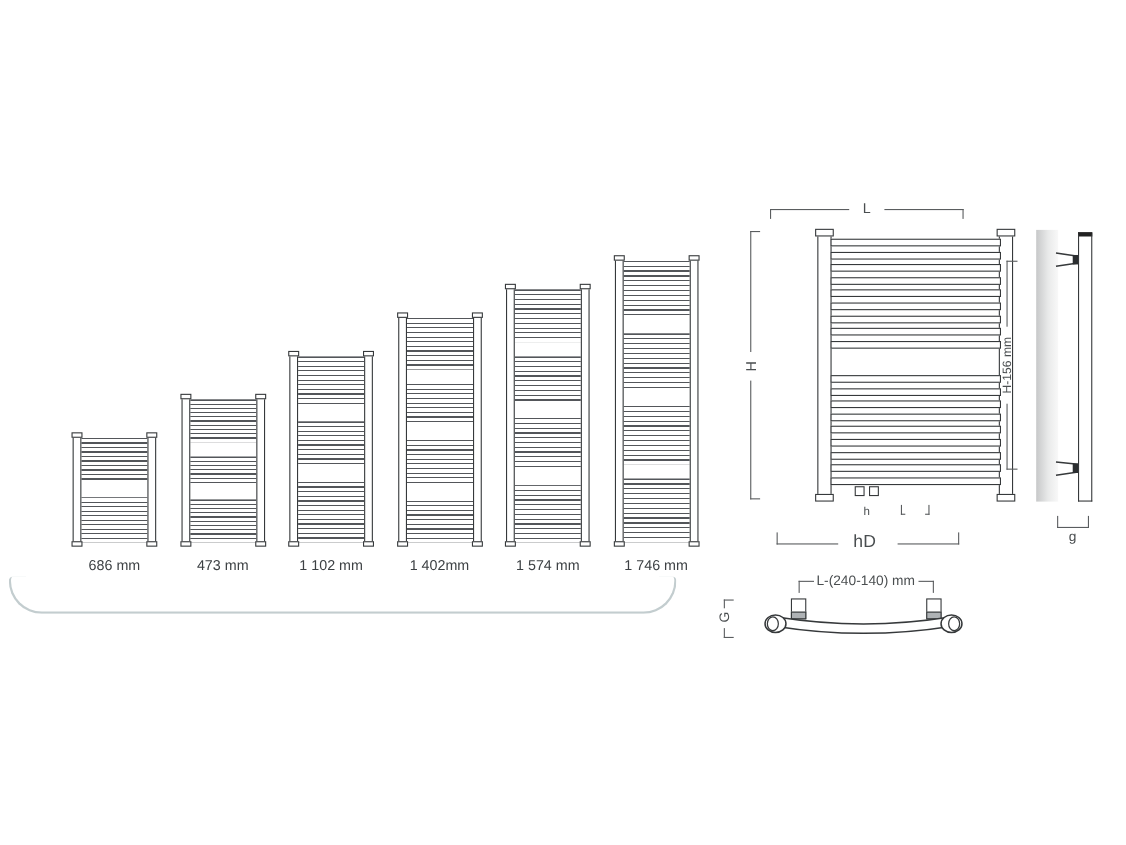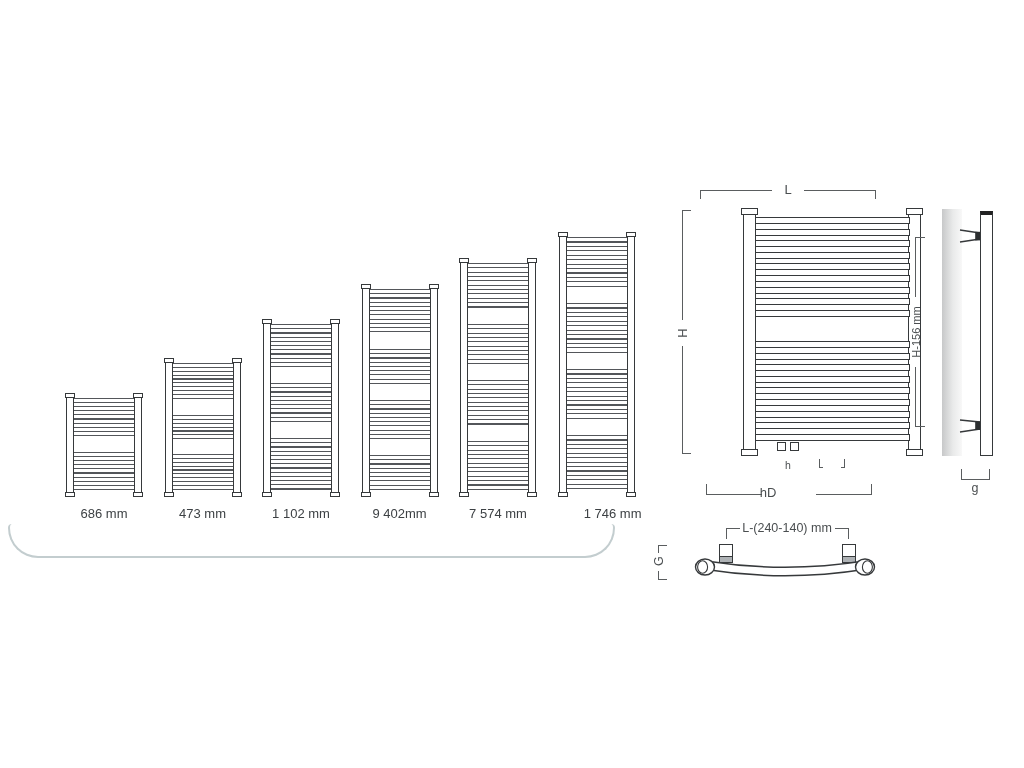--- a/index.html
+++ b/index.html
@@ -69,47 +69,47 @@
         <div style="position: absolute; box-sizing: border-box; left: -1px; top: 0px; width: 10px; height: 5px; background: rgb(255, 255, 255); border: 1.2px solid rgb(54, 57, 59);"></div>
         <div style="position: absolute; box-sizing: border-box; left: -1px; top: 208px; width: 10px; height: 5px; background: rgb(255, 255, 255); border: 1.2px solid rgb(54, 57, 59);"></div>
         <div style="position: absolute; box-sizing: border-box; left: 68px; top: 2px; width: 8px; height: 209px; background: rgb(255, 255, 255); border: 1.2px solid rgb(54, 57, 59);"></div>
         <div style="position: absolute; box-sizing: border-box; left: 67px; top: 0px; width: 10px; height: 5px; background: rgb(255, 255, 255); border: 1.2px solid rgb(54, 57, 59);"></div>
         <div style="position: absolute; box-sizing: border-box; left: 67px; top: 208px; width: 10px; height: 5px; background: rgb(255, 255, 255); border: 1.2px solid rgb(54, 57, 59);"></div>
         <div style="position: absolute; box-sizing: border-box; left: 8px; top: 5px; width: 60px; height: 46.5385px; background: repeating-linear-gradient(rgb(83, 86, 90) 0px, rgb(83, 86, 90) 1.1px, transparent 1.1px, transparent 4.23077px);"></div>
         <div style="position: absolute; box-sizing: border-box; left: 8px; top: 64.5385px; width: 60px; height: 38.0769px; background: repeating-linear-gradient(rgb(83, 86, 90) 0px, rgb(83, 86, 90) 1.1px, transparent 1.1px, transparent 4.23077px);"></div>
         <div style="position: absolute; box-sizing: border-box; left: 8px; top: 115.615px; width: 60px; height: 42.3077px; background: repeating-linear-gradient(rgb(83, 86, 90) 0px, rgb(83, 86, 90) 1.1px, transparent 1.1px, transparent 4.23077px);"></div>
         <div style="position: absolute; box-sizing: border-box; left: 8px; top: 170.923px; width: 60px; height: 38.0769px; background: repeating-linear-gradient(rgb(83, 86, 90) 0px, rgb(83, 86, 90) 1.1px, transparent 1.1px, transparent 4.23077px);"></div>
       </div>
-      <div class="size-label" style="left: 310.5px; top: 506px; width: 90px;">9 402mm</div>
+      <div class="size-label" style="left: 310.5px; top: 506px; width: 90px;">1 402mm</div>
       <div style="position: absolute; box-sizing: border-box; left: 416px; top: 258px; width: 76px; height: 239px;">
         <div style="position: absolute; box-sizing: border-box; left: 0px; top: 2px; width: 8px; height: 235px; background: rgb(255, 255, 255); border: 1.2px solid rgb(54, 57, 59);"></div>
         <div style="position: absolute; box-sizing: border-box; left: -1px; top: 0px; width: 10px; height: 5px; background: rgb(255, 255, 255); border: 1.2px solid rgb(54, 57, 59);"></div>
         <div style="position: absolute; box-sizing: border-box; left: -1px; top: 234px; width: 10px; height: 5px; background: rgb(255, 255, 255); border: 1.2px solid rgb(54, 57, 59);"></div>
         <div style="position: absolute; box-sizing: border-box; left: 68px; top: 2px; width: 8px; height: 235px; background: rgb(255, 255, 255); border: 1.2px solid rgb(54, 57, 59);"></div>
         <div style="position: absolute; box-sizing: border-box; left: 67px; top: 0px; width: 10px; height: 5px; background: rgb(255, 255, 255); border: 1.2px solid rgb(54, 57, 59);"></div>
         <div style="position: absolute; box-sizing: border-box; left: 67px; top: 234px; width: 10px; height: 5px; background: rgb(255, 255, 255); border: 1.2px solid rgb(54, 57, 59);"></div>
         <div style="position: absolute; box-sizing: border-box; left: 8px; top: 5px; width: 60px; height: 47.75px; background: repeating-linear-gradient(rgb(83, 86, 90) 0px, rgb(83, 86, 90) 1.1px, transparent 1.1px, transparent 4.34091px);"></div>
         <div style="position: absolute; box-sizing: border-box; left: 8px; top: 65.75px; width: 60px; height: 43.4091px; background: repeating-linear-gradient(rgb(83, 86, 90) 0px, rgb(83, 86, 90) 1.1px, transparent 1.1px, transparent 4.34091px);"></div>
         <div style="position: absolute; box-sizing: border-box; left: 8px; top: 122.159px; width: 60px; height: 47.75px; background: repeating-linear-gradient(rgb(83, 86, 90) 0px, rgb(83, 86, 90) 1.1px, transparent 1.1px, transparent 4.34091px);"></div>
         <div style="position: absolute; box-sizing: border-box; left: 8px; top: 182.909px; width: 60px; height: 52.0909px; background: repeating-linear-gradient(rgb(83, 86, 90) 0px, rgb(83, 86, 90) 1.1px, transparent 1.1px, transparent 4.34091px);"></div>
       </div>
-      <div class="size-label" style="left: 409px; top: 506px; width: 90px;">7 574 mm</div>
+      <div class="size-label" style="left: 409px; top: 506px; width: 90px;">1 574 mm</div>
       <div style="position: absolute; box-sizing: border-box; left: 514.5px; top: 232px; width: 76px; height: 265px;">
         <div style="position: absolute; box-sizing: border-box; left: 0px; top: 2px; width: 8px; height: 261px; background: rgb(255, 255, 255); border: 1.2px solid rgb(54, 57, 59);"></div>
         <div style="position: absolute; box-sizing: border-box; left: -1px; top: 0px; width: 10px; height: 5px; background: rgb(255, 255, 255); border: 1.2px solid rgb(54, 57, 59);"></div>
         <div style="position: absolute; box-sizing: border-box; left: -1px; top: 260px; width: 10px; height: 5px; background: rgb(255, 255, 255); border: 1.2px solid rgb(54, 57, 59);"></div>
         <div style="position: absolute; box-sizing: border-box; left: 68px; top: 2px; width: 8px; height: 261px; background: rgb(255, 255, 255); border: 1.2px solid rgb(54, 57, 59);"></div>
         <div style="position: absolute; box-sizing: border-box; left: 67px; top: 0px; width: 10px; height: 5px; background: rgb(255, 255, 255); border: 1.2px solid rgb(54, 57, 59);"></div>
         <div style="position: absolute; box-sizing: border-box; left: 67px; top: 260px; width: 10px; height: 5px; background: rgb(255, 255, 255); border: 1.2px solid rgb(54, 57, 59);"></div>
         <div style="position: absolute; box-sizing: border-box; left: 8px; top: 5px; width: 60px; height: 53.1429px; background: repeating-linear-gradient(rgb(83, 86, 90) 0px, rgb(83, 86, 90) 1.1px, transparent 1.1px, transparent 4.42857px);"></div>
         <div style="position: absolute; box-sizing: border-box; left: 8px; top: 71.1429px; width: 60px; height: 53.1429px; background: repeating-linear-gradient(rgb(83, 86, 90) 0px, rgb(83, 86, 90) 1.1px, transparent 1.1px, transparent 4.42857px);"></div>
         <div style="position: absolute; box-sizing: border-box; left: 8px; top: 137.286px; width: 60px; height: 53.1429px; background: repeating-linear-gradient(rgb(83, 86, 90) 0px, rgb(83, 86, 90) 1.1px, transparent 1.1px, transparent 4.42857px);"></div>
         <div style="position: absolute; box-sizing: border-box; left: 8px; top: 203.429px; width: 60px; height: 57.5714px; background: repeating-linear-gradient(rgb(83, 86, 90) 0px, rgb(83, 86, 90) 1.1px, transparent 1.1px, transparent 4.42857px);"></div>
       </div>
-      <div class="size-label" style="left: 507.5px; top: 506px; width: 90px; text-align: right;">1 746 mm</div>
+      <div class="size-label" style="left: 507.5px; top: 506px; width: 90px;">1 746 mm</div>
     </div>
   <div id="tray"></div>
 
   <div class="dline" style="left:700px;top:190px;width:72px;height:1.4px;"></div>
   <div class="dline" style="left:804px;top:190px;width:72px;height:1.4px;"></div>
   <div class="dline" style="left:700px;top:190px;width:1.4px;height:9px;"></div>
   <div class="dline" style="left:874.6px;top:190px;width:1.4px;height:9px;"></div>
   <div class="dim-label" style="left:776px;top:182px;width:24px;">L</div>
 
   <div class="dline" style="left:682px;top:210px;width:9px;height:1.4px;"></div>
@@ -148,21 +148,21 @@
   <div class="part" style="left:777px;top:442px;width:9px;height:9px;"></div>
   <div class="part" style="left:790px;top:442px;width:9px;height:9px;"></div>
   <div class="abs" style="left:775px;top:459px;width:4px;height:9px;border-left:1.3px solid #5a5d5f;border-bottom:1.3px solid #5a5d5f;"></div>
   <div class="abs" style="left:797px;top:459px;width:4px;height:9px;border-right:1.3px solid #5a5d5f;border-bottom:1.3px solid #5a5d5f;"></div>
   <div class="dim-label mini" style="left:780px;top:457px;width:16px;">h</div>
 
   <div class="dline" style="left:706px;top:484px;width:1.4px;height:11px;"></div>
   <div class="dline" style="left:871px;top:484px;width:1.4px;height:11px;"></div>
   <div class="dline" style="left:706px;top:493.6px;width:56px;height:1.4px;"></div>
   <div class="dline" style="left:816px;top:493.6px;width:56.4px;height:1.4px;"></div>
-  <div class="dim-label" style="left:742px;top:485px;width:52px;font-size:13px;">hD</div>
+  <div class="dim-label" style="left:760px;top:485px;width:52px;font-size:16px;">hD</div>
 
   <div id="wall"></div>
 
   <svg style="left:960px;top:226px;" width="22" height="212" viewBox="0 0 22 212">
     <path d="M0,4 L20,7 M0,16 L20,13" stroke="#36393b" stroke-width="1.4" fill="none"></path>
     <rect x="15.2" y="5.8" width="5.6" height="8.6" fill="#2b2e30"></rect>
     <path d="M0,194 L20,196 M0,206 L20,203" stroke="#36393b" stroke-width="1.4" fill="none"></path>
     <rect x="15.2" y="195.4" width="5.6" height="8.6" fill="#2b2e30"></rect>
   </svg>
 

